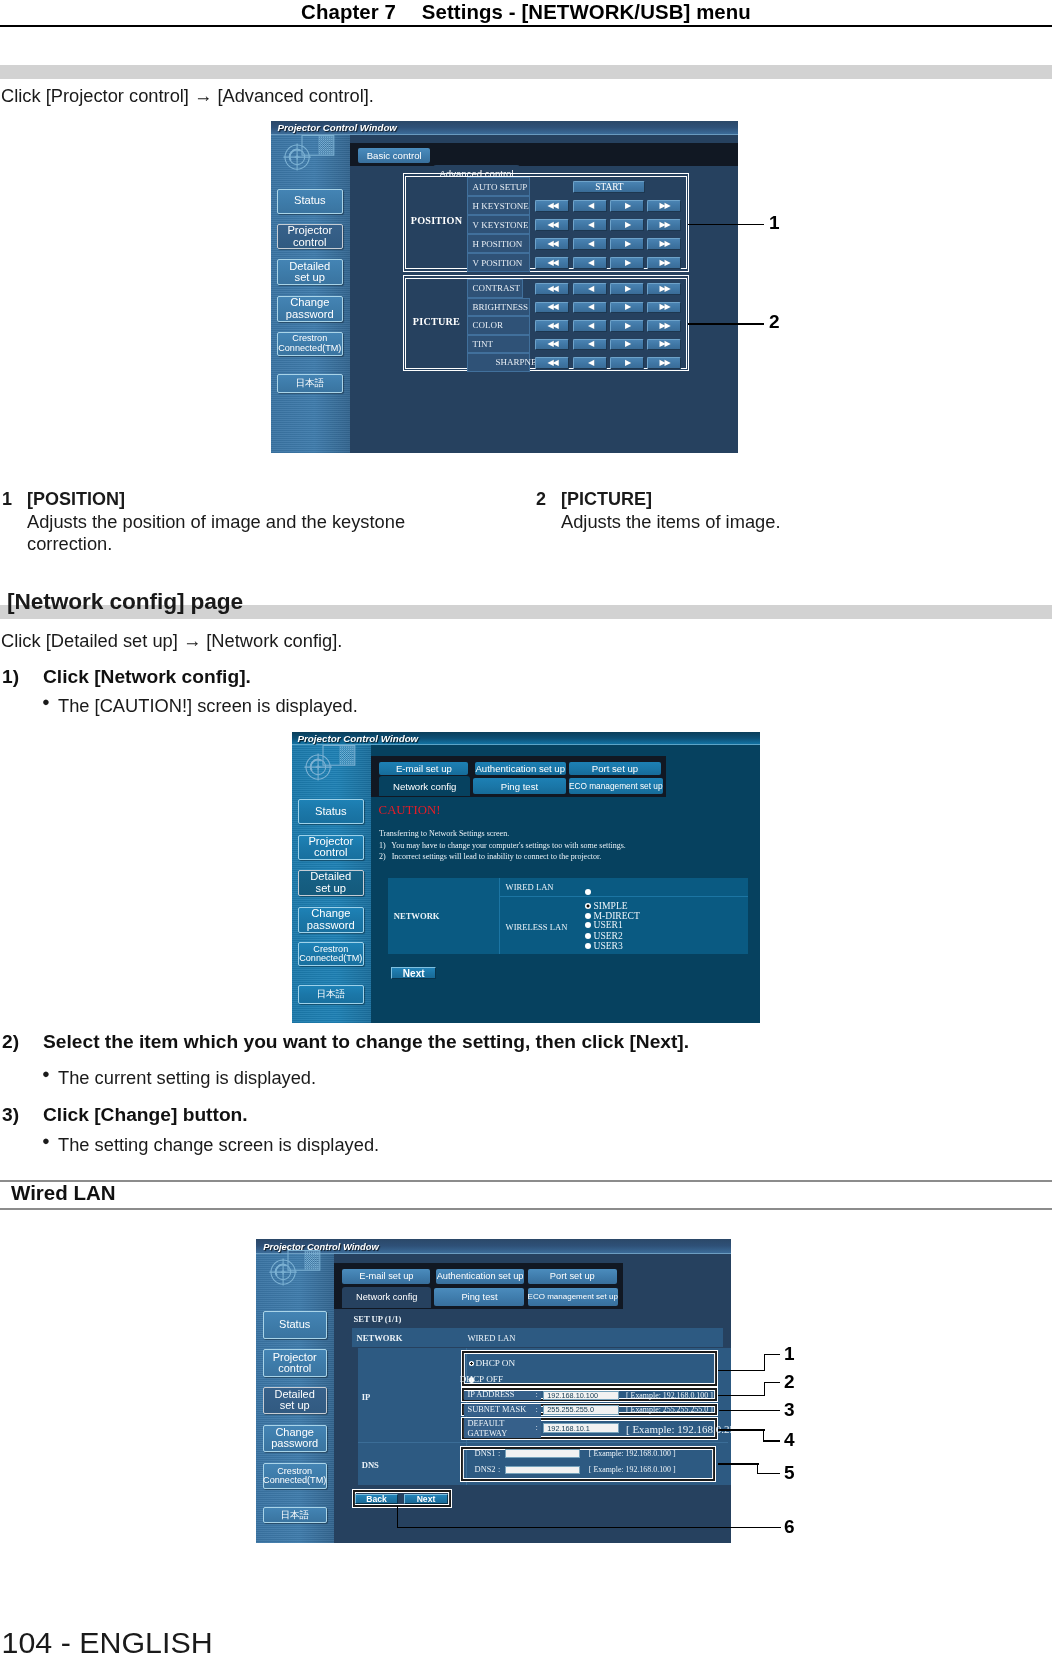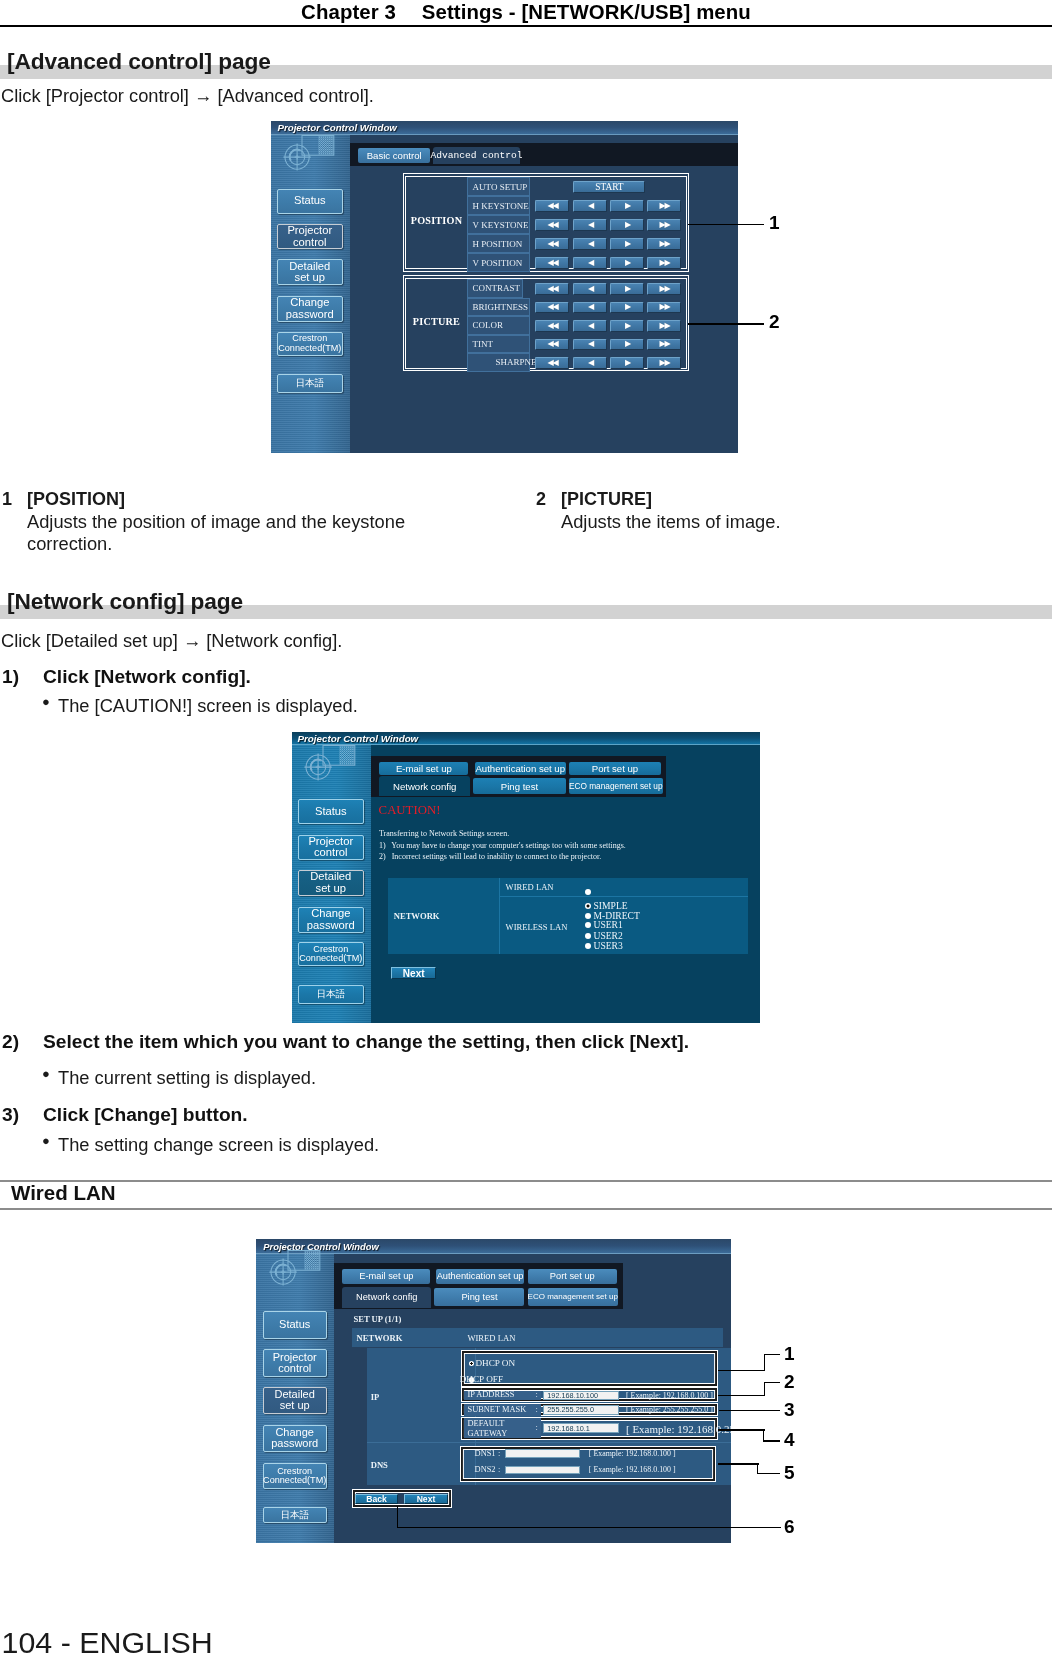--- a/index.html
+++ b/index.html
@@ -119,29 +119,28 @@
      color:#123a52;font-family:"Liberation Sans",sans-serif;display:flex;align-items:center;
      padding-left:3px;overflow:hidden;}
   .wbord{position:absolute;box-sizing:border-box;border:1px solid #fff;
      box-shadow:inset 0 0 0 1.9px #1a1a1a, inset 0 0 0 2.9px #fff;}
 </style>
 </head>
 <body>
 
 <div class="abs" id="runhead">
   <div class="rh-txt">
-    <span>Chapter 3</span>
+    <span>Chapter 7</span>
     <span style="display:inline-block;width:20px"></span><span>Settings - [NETWORK/USB] menu</span>
   </div>
   <div class="rh-rule"></div>
 </div>
 
 <div class="sec" style="top:48px">
   <div class="bar"></div>
-  <div class="txt">[Advanced control] page</div>
 </div>
 <div class="para" style="left:1px;top:85px">Click [Projector control] → [Advanced control].</div>
 
 <div id="shot1-host">
     <div class="pcw" style="left:271px;top:120.7px;width:467px;height:332px;">
       <div class="titlebar" style="height:14.7px;">
         <div class="titletxt" style="left:6.5px;top:1.8px;font-size:9.7px;">Projector Control Window</div>
       </div>
       <div class="sidebar" style="top:14.7px;width:79px;height:317.3px;">
         <div class="logo" style="left:0px;top:0px;"><svg xmlns="http://www.w3.org/2000/svg" viewBox="0 0 66 38" width="66" height="38.00">
@@ -181,21 +180,21 @@
         </div>
         <div class="sbbtn" style="left:5.8px;top:238.5px;width:66px;height:19px;font-size:9.5px;">
           <span style="white-space:pre-line;">日本語</span>
         </div>
       </div>
       <div class="content" style="left:79px;top:14.7px;width:388px;height:317.3px;">
         <div class="tabstrip" style="left:0px;top:7.7px;width:388px;height:23.2px;padding-left:46px;">
           <div class="tabbtn" style="left:8.1px;top:4.8px;width:72.1px;height:14.8px;font-size:9.6px;">
             <span>Basic control</span>
           </div>
-          <div class="tabbtn sel" style="left:83px;top:4px;width:87px;height:17.2px;font-size:9.6px;font-family:Liberation Mono, monospace;">
+          <div class="tabbtn sel" style="left:83px;top:22px;width:87px;height:17.2px;font-size:9.6px;">
             <span>Advanced control</span>
           </div>
         </div>
         <div class="grpbox" style="left:53px;top:37.8px;width:286px;height:98.4px;">
           <div class="inner">
             <div class="gname" style="left:0px;top:38.2px;width:60.2px;text-align:center;font-size:10.2px;">POSITION</div>
             <div class="rlabel" style="left:60.2px;top:0.4px;width:63.4px;height:19.1px;font-size:9px;">AUTO SETUP</div>
             <div class="abtn" style="left:167px;top:4.4px;width:72px;height:11.6px;font-size:9.4px;font-family:'Liberation Serif',serif;">
               <span>START</span>
             </div>
@@ -540,21 +539,21 @@
           </div>
           <div class="tabbtn" style="left:193.2px;top:25.2px;width:90.4px;height:17.3px;font-size:8px;">
             <span>ECO management set up</span>
           </div>
         </div>
         <div class="tcell tbold" style="left:19.7px;top:60.6px;font-size:8.6px;">SET UP (1/1)</div>
         <div class="tblbox nv" style="left:18.8px;top:74.6px;width:370.5px;height:19px;">
           <div class="tcell tbold" style="left:4px;top:5px;font-size:8.6px;">NETWORK</div>
           <div class="tcell" style="left:114.89999999999998px;top:5px;font-size:8.6px;">WIRED LAN</div>
         </div>
-        <div class="tblbox nv" style="left:33px;top:94.6px;width:412px;height:136.5px;">
+        <div class="tblbox nv" style="left:24px;top:94.6px;width:412px;height:136.5px;">
           <div style="position:absolute;left:108.80000000000001px;top:0;width:1px;height:136.5px;background:#3b6d97;"></div>
           <div style="position:absolute;left:0;top:93.09999999999991px;width:370.5px;height:1px;background:#3b6d97;"></div>
           <div class="tcell tbold" style="left:4px;top:43.5px;font-size:8.6px;">IP</div>
           <div class="tcell tbold" style="left:4px;top:111.5px;font-size:8.6px;">DNS</div>
         </div>
         <div class="wbord" style="left:127.1px;top:96.0px;width:256.90000000000003px;height:37.09999999999991px;"></div>
         <div class="wbord" style="left:127.1px;top:133.5px;width:256.90000000000003px;height:15px;"></div>
         <div class="wbord" style="left:127.1px;top:148.7px;width:256.90000000000003px;height:13.800000000000182px;"></div>
         <div class="wbord" style="left:127.1px;top:162.7px;width:256.90000000000003px;height:23px;"></div>
         <div class="wbord" style="left:126.0px;top:191.9px;width:256.7px;height:36.100000000000136px;"></div>

